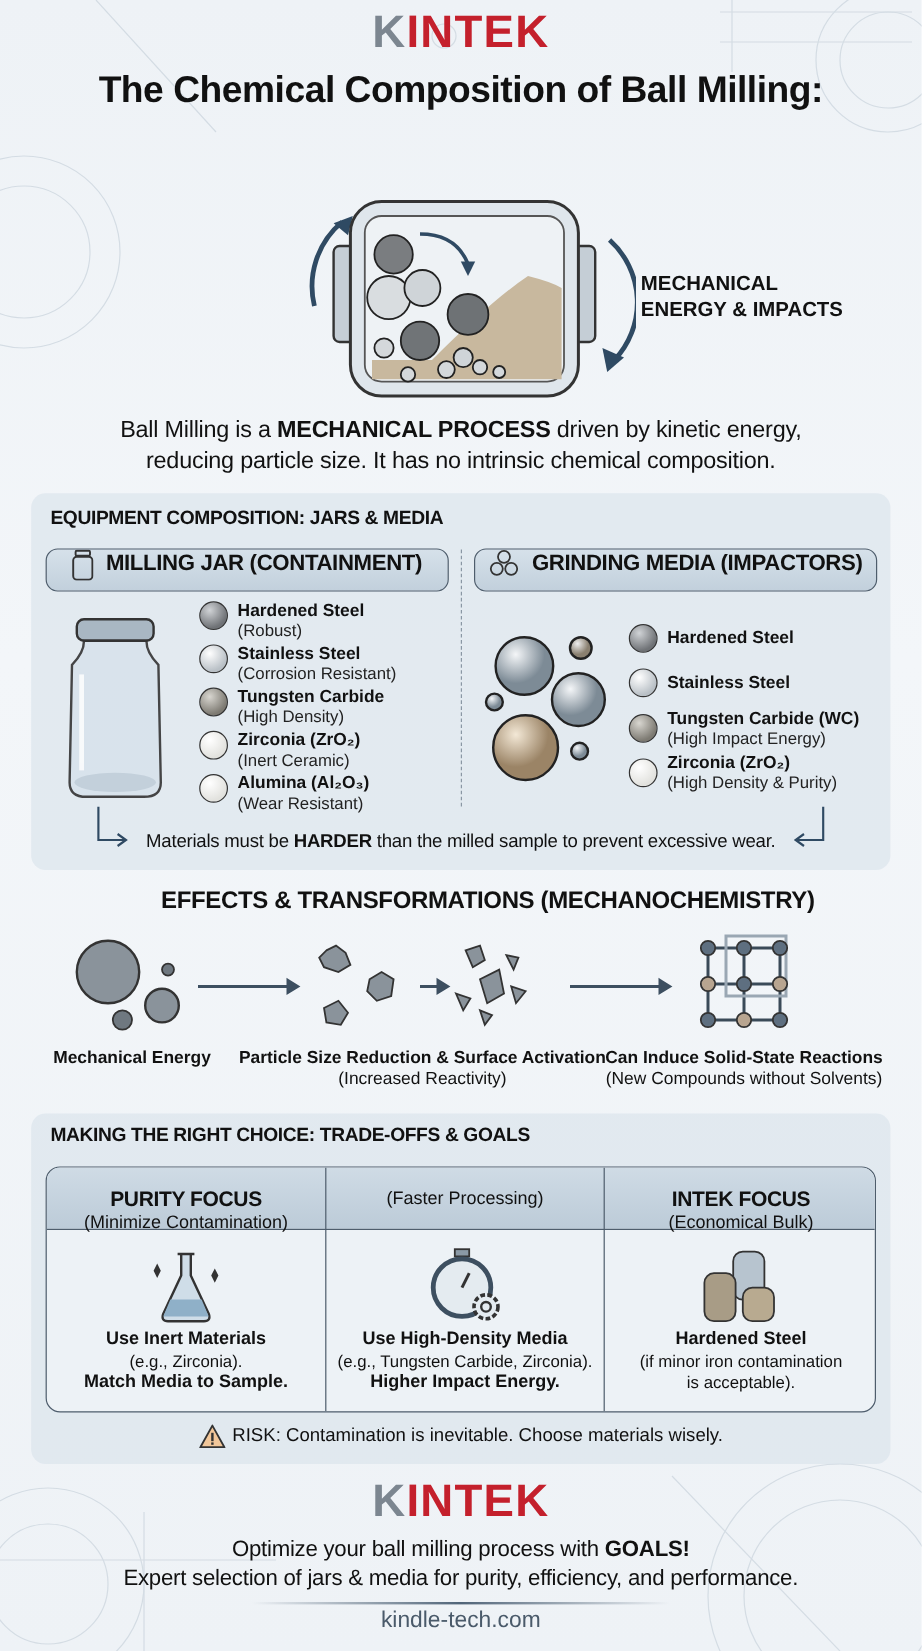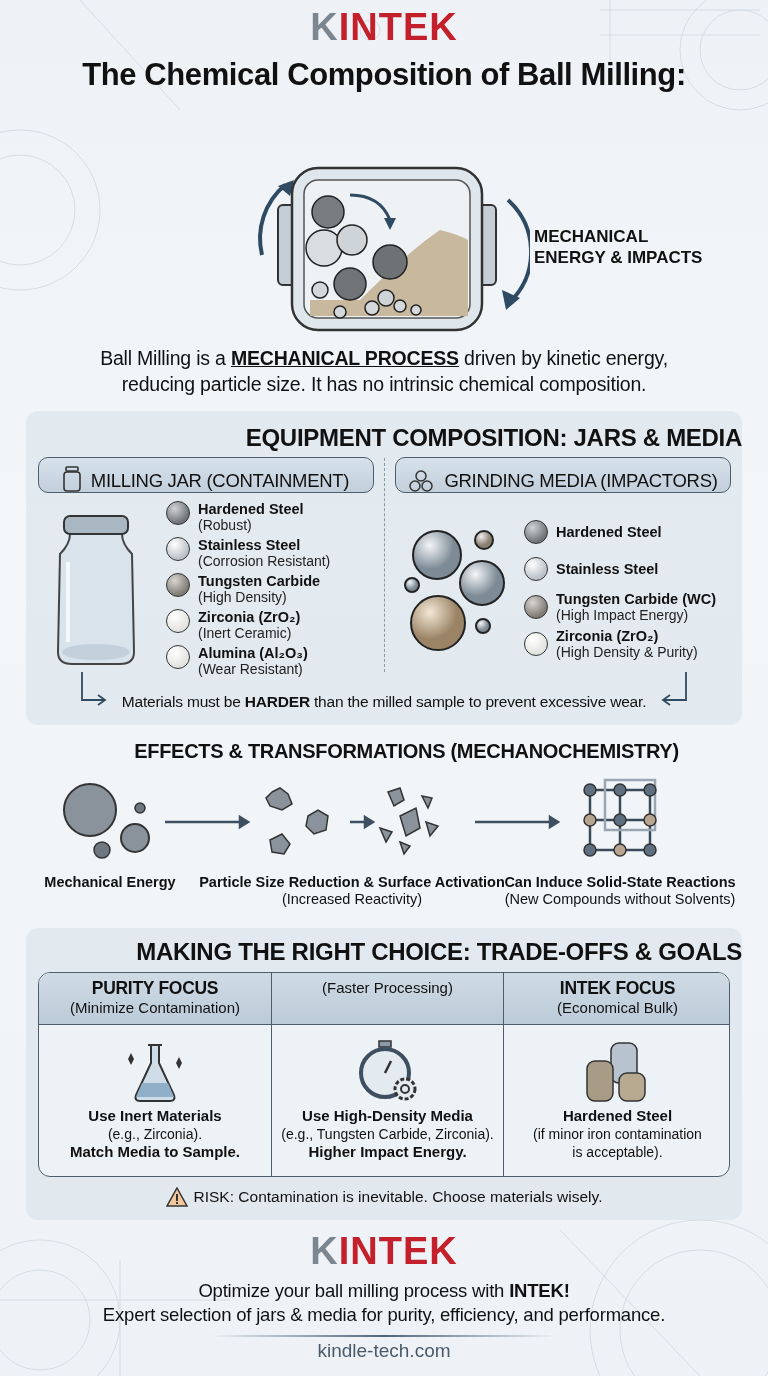--- a/index.html
+++ b/index.html
@@ -21,34 +21,34 @@
     position: absolute; top: 56px; left: 0; width: 768px; text-align: center;
     font-size: 31px; font-weight: 700; line-height: 37px; letter-spacing: -0.4px;
   }
   .hero-label {
     position: absolute; left: 534px; top: 226px; font-size: 17px; font-weight: 700; line-height: 21px;
   }
   .intro {
     position: absolute; top: 345px; left: 0; width: 768px; text-align: center;
     font-size: 19.5px; line-height: 26px; letter-spacing: -0.2px;
   }
-  .intro b { font-weight: 700; text-decoration: underline; }
+  .intro b { font-weight: 700; }
   .panel {
     position: absolute; background: rgba(214, 224, 234, 0.55);
     border-radius: 12px;
   }
   .panel-title {
-    position: absolute; left: 0; width: 100%; text-align: right;
-    font-size: 24px; font-weight: 700; letter-spacing: -0.3px;
+    position: absolute; left: 0; width: 100%; text-align: left;
+    font-size: 16px; font-weight: 700; letter-spacing: -0.3px; padding-left: 16px;
   }
   .pill {
     position: absolute; height: 36px; border: 1.5px solid #4e5d6c; border-radius: 10px;
     background: linear-gradient(180deg, #d6e1ea, #c2d0dc);
-    display: flex; align-items: flex-end; justify-content: center; gap: 10px;
-    font-size: 18.5px; font-weight: 400; letter-spacing: -0.3px;
+    display: flex; align-items: flex-start; justify-content: center; gap: 10px;
+    font-size: 18.5px; font-weight: 700; letter-spacing: -0.3px;
   }
   .mat-list { position: absolute; }
   .mat { display: flex; align-items: flex-start; gap: 8px; }
   .ball {
     width: 24px; height: 24px; border-radius: 50%; border: 1.5px solid #333; flex: 0 0 24px;
   }
   .mat .txt { line-height: 16px; }
   .mat .name { font-size: 14.5px; font-weight: 700; }
   .mat .desc { font-size: 14px; color: #222; }
   .divider-v {
@@ -67,21 +67,21 @@
   .table {
     position: absolute; left: 38px; top: 972px; width: 692px; height: 205px;
     border: 1.5px solid #4e5d6c; border-radius: 12px; overflow: hidden; background: rgba(240,244,248,0.8);
   }
   .table .head {
     position: absolute; top: 0; left: 0; right: 0; height: 52px;
     background: linear-gradient(180deg, #cfdbe5, #bccbd8); border-bottom: 1.5px solid #4e5d6c;
   }
   .col { position: absolute; top: 0; bottom: 0; }
   .col + .col { border-left: 1.5px solid #4e5d6c; }
-  .col-head { height: 56px; text-align: center; padding-top: 5px; }
+  .col-head { height: 56px; text-align: center; padding-top: 16px; }
   .col-head .h { font-size: 17.5px; font-weight: 700; line-height: 20px; letter-spacing: -0.3px; }
   .col-head .s { font-size: 15px; line-height: 19px; }
   .col-body { position: absolute; top: 52px; left: 0; right: 0; bottom: 0; text-align: center; }
   .col-body .icon { position: absolute; left: 50%; transform: translateX(-50%); top: 14px; }
   .col-body .txt { position: absolute; top: 82px; left: 0; right: 0; line-height: 18px; }
   .col-body .b { font-size: 15px; font-weight: 700; }
   .col-body .r { font-size: 14px; }
   .risk {
     position: absolute; top: 1187px; left: 0; width: 768px; text-align: center; font-size: 15.5px;
     display: flex; justify-content: center; align-items: center; gap: 6px;
@@ -425,17 +425,17 @@
       <rect x="10" y="7" width="2" height="7" fill="#333"></rect>
       <rect x="10" y="15" width="2" height="2" fill="#333"></rect>
     </svg>
   <span><b>RISK:</b><span> Contamination is inevitable. Choose materials wisely.</span></span>
 </div>
 
 <div class="logo" style="top:1230px;font-size:38px;">
   <span class="k">K</span><span>INTEK</span>
 </div>
 <div class="cta" style="top:1279px;">
-  <div><span>Optimize your ball milling process with </span><b>INTEK!</b></div>
+  <div><span>Optimize your ball milling process with </span><b>GOALS!</b></div>
   <div>Expert selection of jars &amp; media for purity, efficiency, and performance.</div>
 </div>
 <div class="rule"></div>
 <div class="site">kindle-tech.com</div>
 
 </body></html>

